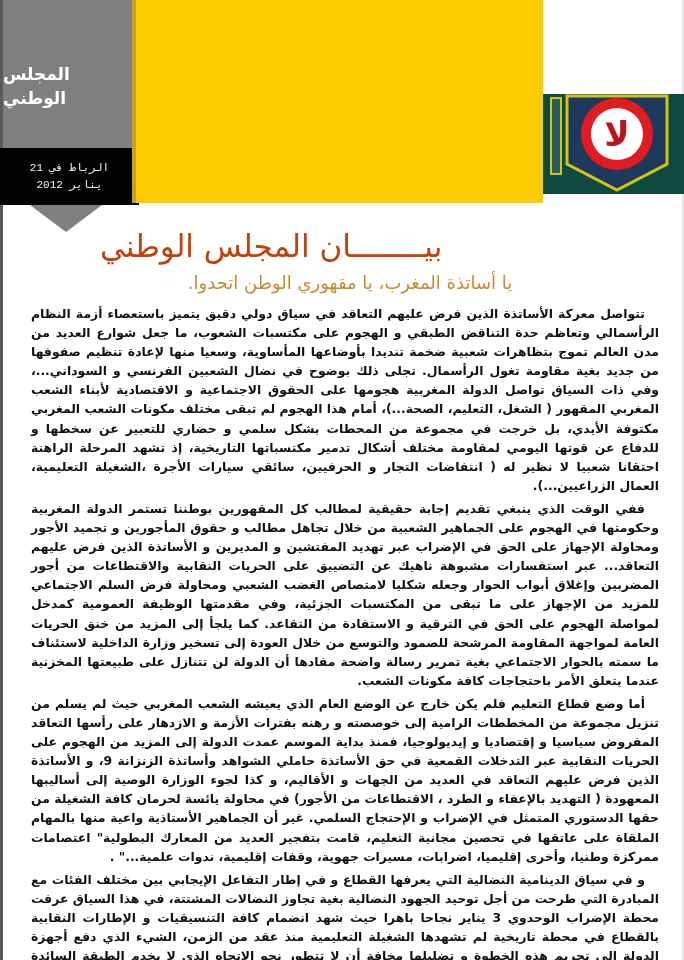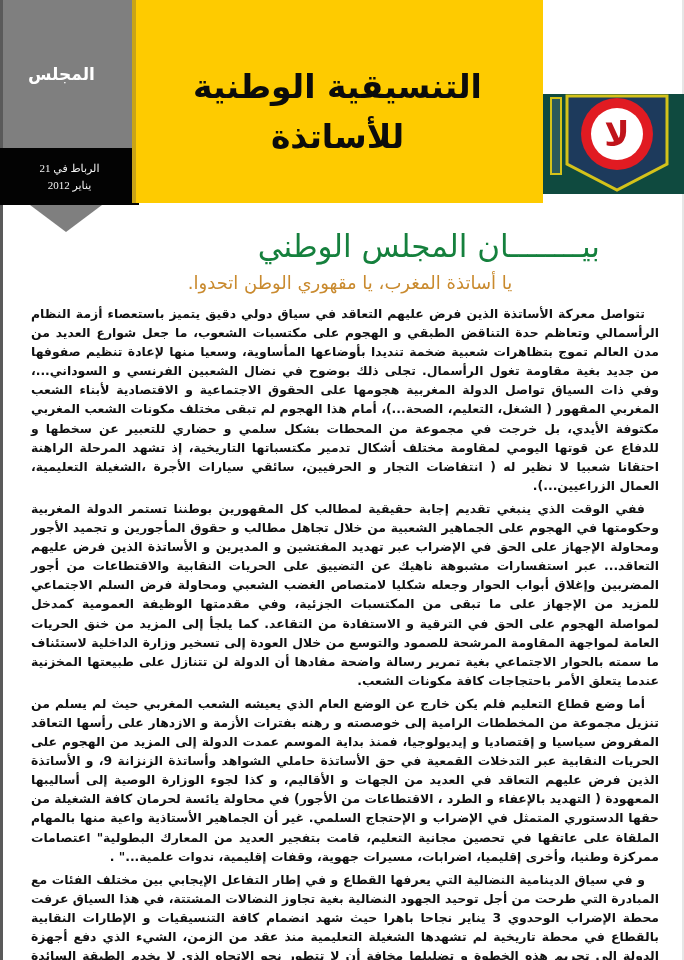--- a/index.html
+++ b/index.html
@@ -1,55 +1,55 @@
 <!DOCTYPE html>
 <html><head>
 <meta charset="utf-8">
 <style>
   html, body { margin:0; padding:0; }
   body { width:684px; height:960px; background:#ffffff; position:relative; overflow:hidden; font-family:"DejaVu Sans", sans-serif; }
   .left-edge { position:absolute; left:0; top:0; width:3px; height:960px; background:#5a5a5a; }
   .gray-block { position:absolute; left:3px; top:0; width:129px; height:148px; background:#7f7f7f; }
-  .council-label { position:absolute; left:3px; top:62px; width:117px; text-align:center; color:#ffffff; font-weight:bold; font-size:17px; line-height:24px; direction:rtl; }
+  .council-label { position:absolute; left:3px; top:62px; width:117px; text-align:left; color:#ffffff; font-weight:bold; font-size:17px; line-height:24px; direction:rtl; }
   .black-block { position:absolute; left:0; top:148px; width:139px; height:57px; background:#030303; }
-  .date-text { position:absolute; left:0; top:160px; width:139px; text-align:center; color:#f2f2f2; font-size:11px; line-height:17px; direction:rtl; font-family:Liberation Serif, serif; }
+  .date-text { position:absolute; left:0; top:160px; width:139px; text-align:center; color:#f2f2f2; font-size:11px; line-height:17px; direction:rtl; font-family:Liberation Mono, monospace; }
   .arrow { position:absolute; left:30px; top:205px; width:0; height:0; border-left:36px solid transparent; border-right:36px solid transparent; border-top:27px solid #7f7f7f; }
   .yellow-block { position:absolute; left:132px; top:0; width:411px; height:203px; background:#fecb00; }
   .yellow-shade { position:absolute; left:132px; top:0; width:4px; height:203px; background:#c9a417; }
   .org-title { position:absolute; left:140px; top:62px; width:395px; text-align:center; direction:rtl; font-family:"DejaVu Sans", sans-serif; font-weight:bold; font-size:33px; line-height:50px; color:#0c0c0c; letter-spacing:0px; }
   .logo-box { position:absolute; left:543px; top:94px; width:141px; height:100px; background:#0f4a3f; }
   .logo-svg { position:absolute; left:543px; top:94px; }
-  .headline { position:absolute; left:100px; top:226px; width:500px; text-align:right; direction:rtl; color:#15803d; font-family:"DejaVu Sans", sans-serif; font-size:31px; line-height:40px; }
+  .headline { position:absolute; left:100px; top:226px; width:500px; text-align:left; direction:rtl; color:#c2410c; font-family:"DejaVu Sans", sans-serif; font-size:31px; line-height:40px; }
   .subheadline { position:absolute; left:100px; top:270px; width:500px; text-align:center; direction:rtl; color:#c98a2e; font-family:"DejaVu Sans", sans-serif; font-size:18px; line-height:26px; }
   .body-text { position:absolute; left:27px; top:300px; width:636px; direction:rtl; text-align:justify; font-family:"DejaVu Sans", sans-serif; font-weight:bold; font-size:12.4px; line-height:19.1px; color:#111111; }
   .body-text p { margin:4px; text-indent:14px; }
   .right-edge { position:absolute; right:0; top:0; width:2px; height:960px; background:#e6e6e6; }
 </style>
 </head>
 <body>
 
 <div class="left-edge"></div>
 <div class="right-edge"></div>
 
 <div class="gray-block"></div>
 <div class="council-label">
   <div>المجلس</div>
+  <div>الوطني</div>
 </div>
 
 <div class="black-block"></div>
 <div class="date-text">
   <div>الرباط في 21</div>
   <div>يناير 2012</div>
 </div>
 <div class="arrow"></div>
 
 <div class="yellow-block"></div>
 <div class="yellow-shade"></div>
 <div class="org-title">
-  <div>التنسيقية الوطنية للأساتذة</div>
 </div>
 
 <div class="logo-box"></div>
 <svg class="logo-svg" width="141" height="100" viewBox="0 0 141 100">
   <rect x="8" y="4" width="10" height="76" fill="#2b5a5a" stroke="#d4c21a" stroke-width="2"></rect>
   <path d="M24 2 L124 2 L124 70 L74 96 L24 70 Z" fill="#1d3a5c" stroke="#d4c21a" stroke-width="3"></path>
   <circle cx="74" cy="40" r="36" fill="#e11b22"></circle>
   <circle cx="74" cy="40" r="26" fill="#ffffff"></circle>
   <text x="74" y="52" text-anchor="middle" font-family="DejaVu Sans, sans-serif" font-size="34" font-weight="bold" fill="#c0141b">لا</text>
 </svg>

